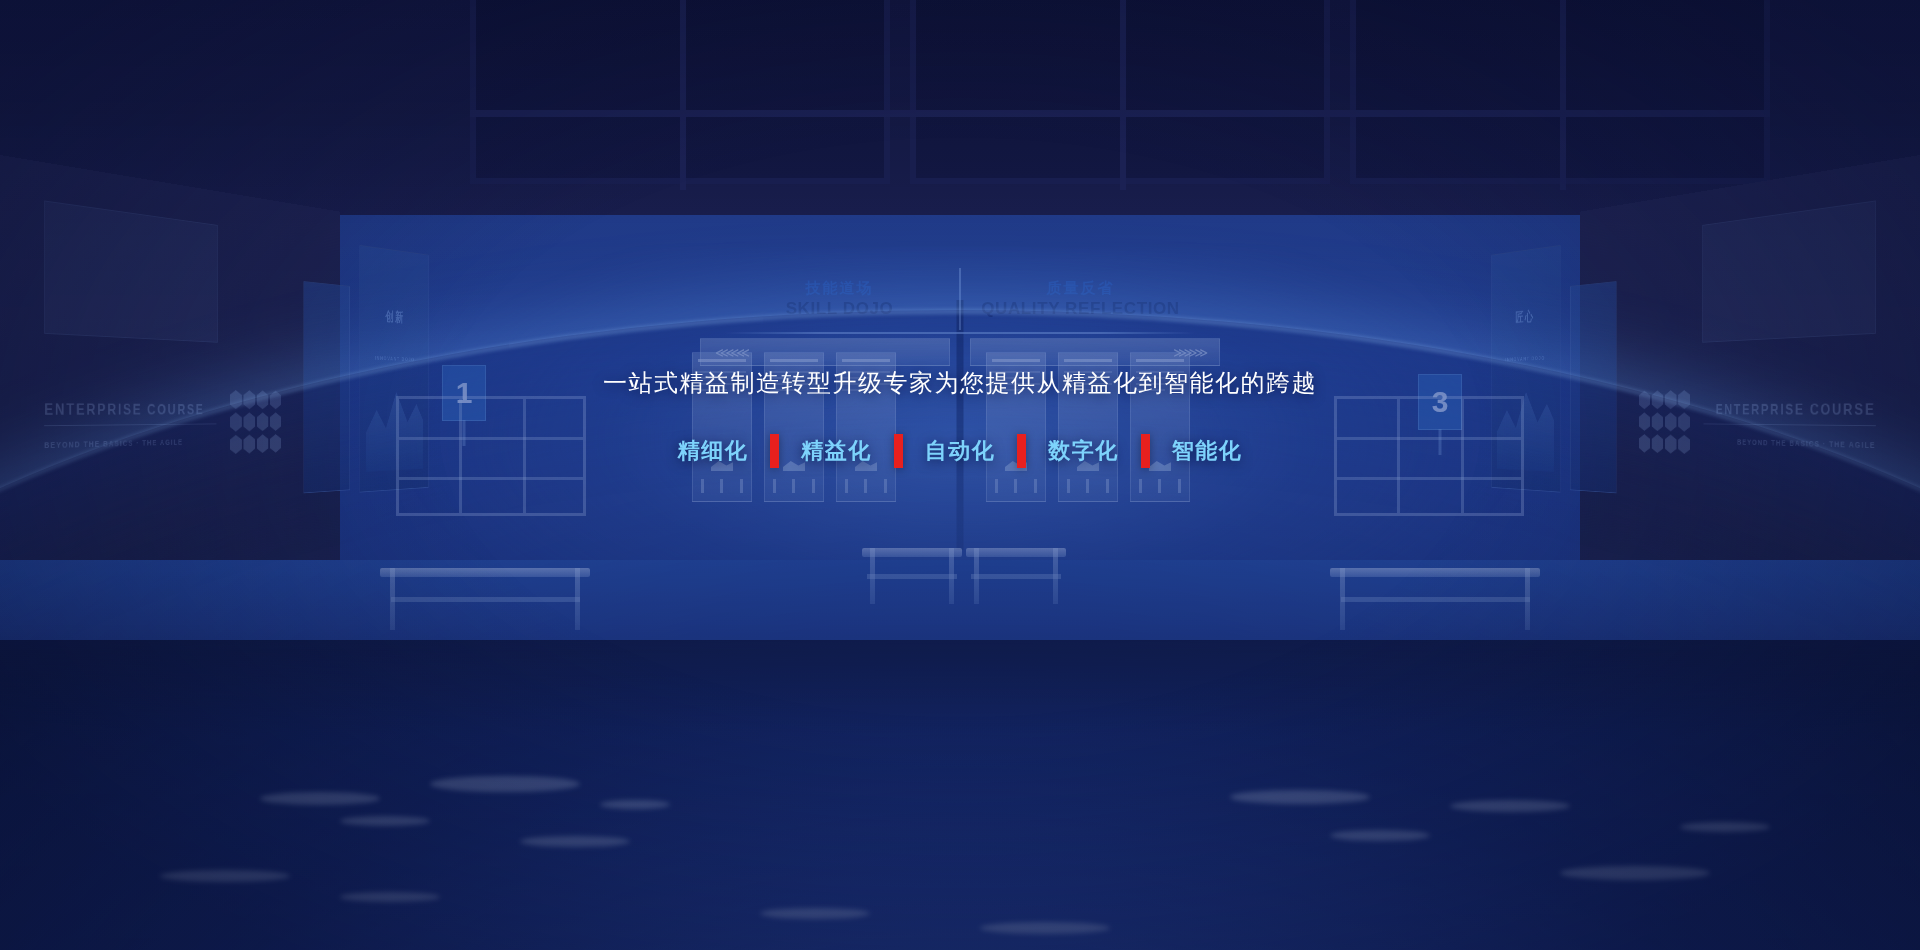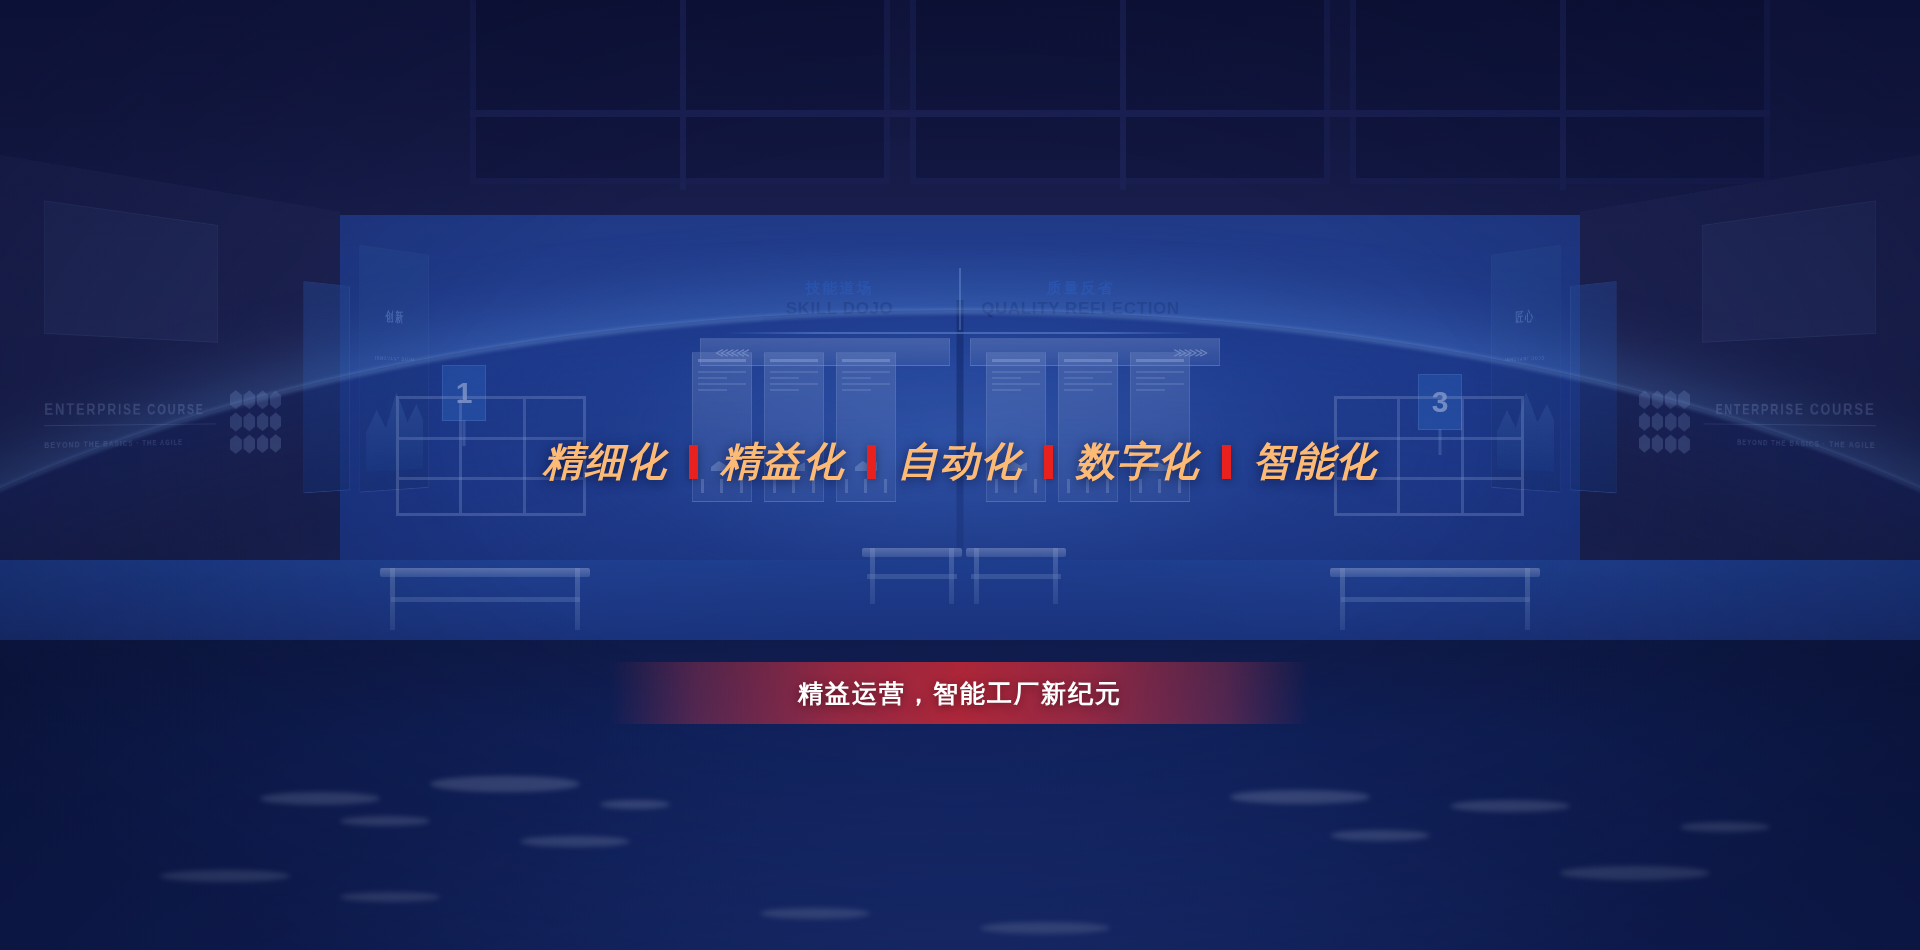--- a/index.html
+++ b/index.html
@@ -275,26 +275,25 @@
     white-space:nowrap;
   }
 
   .keywords {
     position:absolute; left:0; right:0; top:434px;
     display:flex; align-items:center; justify-content:center;
     gap:22px;
     white-space:nowrap;
   }
   .kw {
-    color:#fdba74;
-    font-size:40px;
+    color:#7dd3fc;
+    font-size:22px;
     font-weight:700;
     letter-spacing:1.5px;
     text-shadow:0 2px 12px rgba(8,18,60,.75);
-    font-style:italic;
   }
   .kw-sep {
     width:9px; height:34px;
     background:#e8201e;
     box-shadow:0 1px 8px rgba(0,0,0,.35);
   }
 
   .ribbon {
     position:absolute; left:50%; transform:translateX(-50%);
     top:662px; width:700px; height:62px;
@@ -567,31 +566,29 @@
       <div class="space-veil"></div>
     </div>
 
     <div class="tint"></div>
     <div class="vignette"></div>
   </div>
 
   <div class="content">
 
 
+    <p class="hero-sub">一站式精益制造转型升级专家为您提供从精益化到智能化的跨越</p>
 
     <div class="keywords">
       <span class="kw">精细化</span>
       <span class="kw-sep"></span>
       <span class="kw">精益化</span>
       <span class="kw-sep"></span>
       <span class="kw">自动化</span>
       <span class="kw-sep"></span>
       <span class="kw">数字化</span>
       <span class="kw-sep"></span>
       <span class="kw">智能化</span>
     </div>
 
-    <div class="ribbon">
-      <span class="ribbon-text">精益运营，智能工厂新纪元</span>
-    </div>
 
   </div>
 </div>
 
 </body></html>

